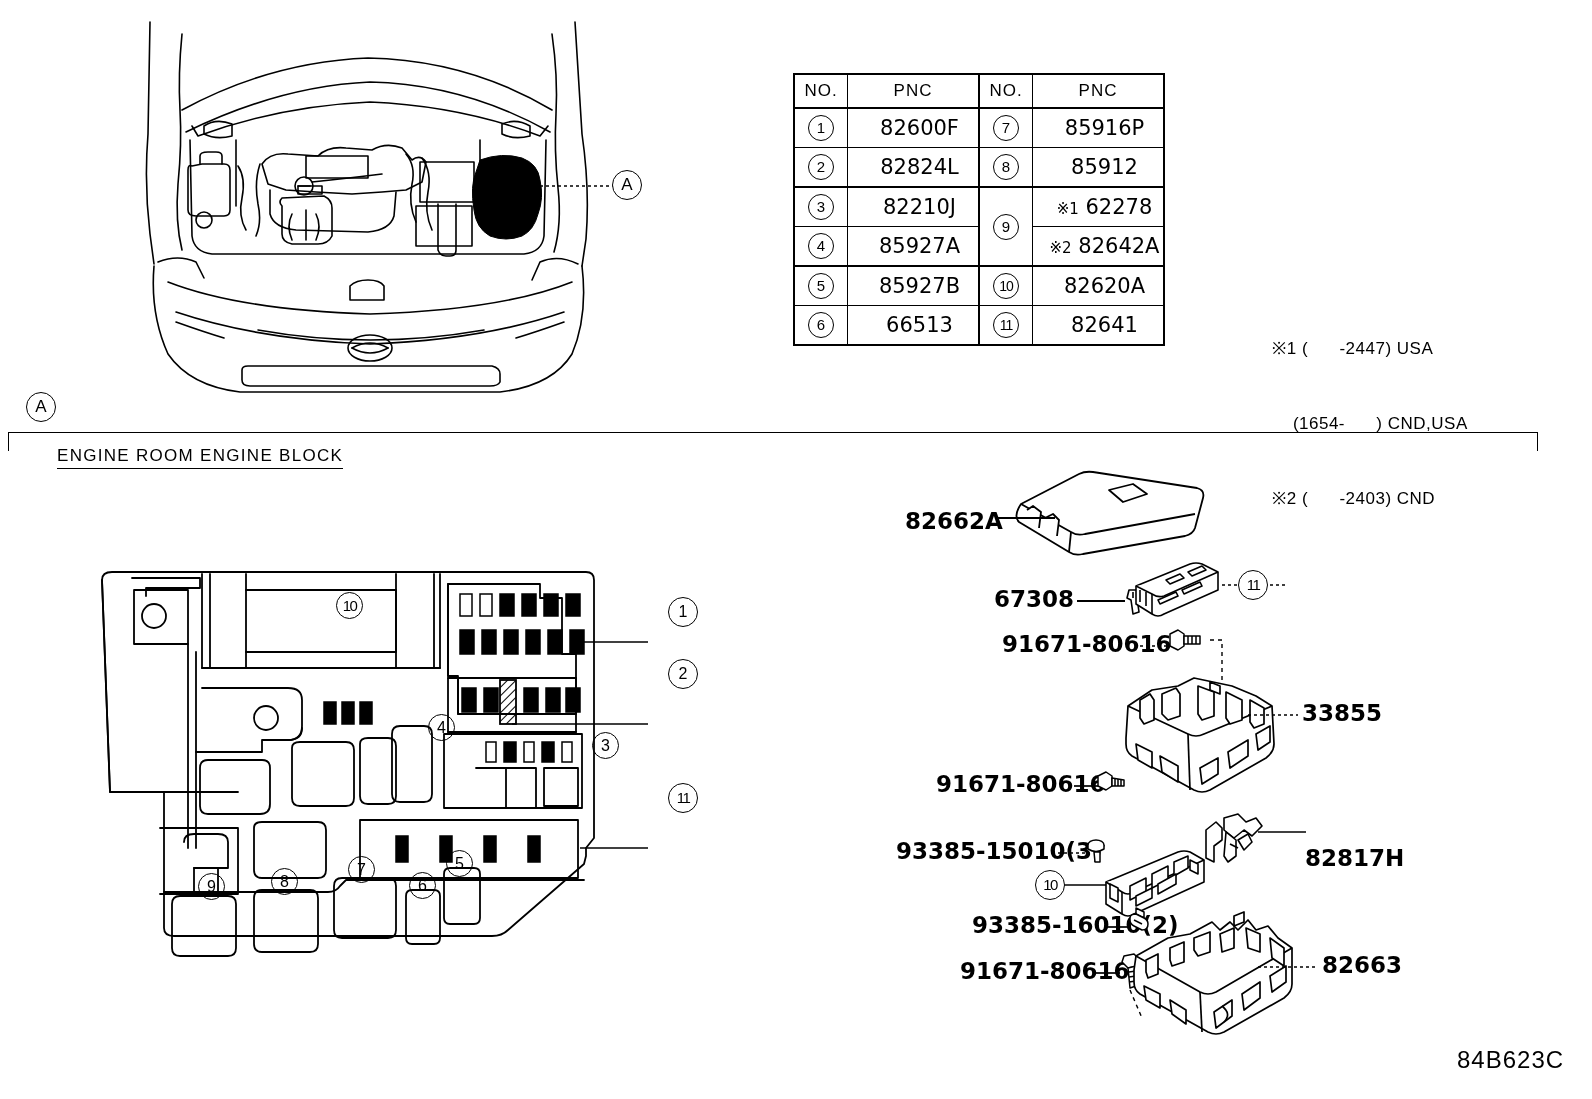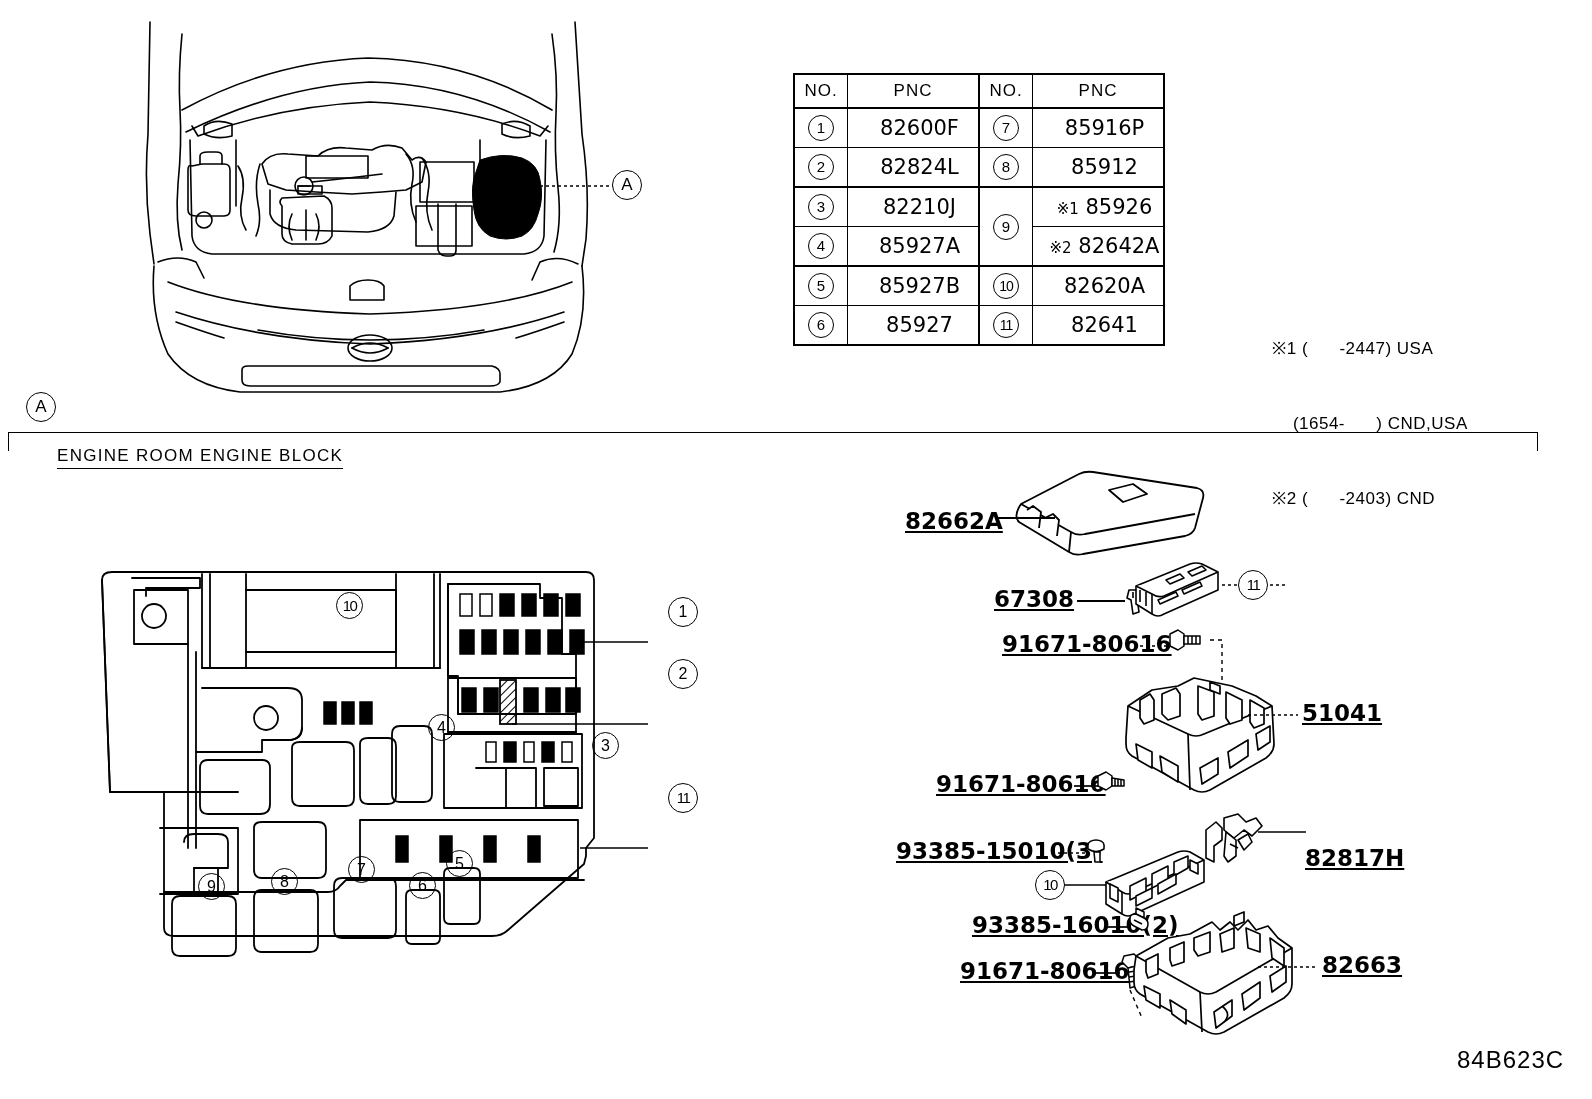--- a/index.html
+++ b/index.html
@@ -168,21 +168,20 @@
   }
   .inline-circ.two-digit { font-size: 15px; letter-spacing: -1.5px; }
 
   
   .part-label {
     font-size: 23px;
     font-weight: bold;
     font-family: "DejaVu Sans", sans-serif;
     letter-spacing: 0px;
     white-space: nowrap;
-    text-decoration: underline;
   }
 
   
   #diagram-code {
     left: 1457px;
     top: 1046px;
     font-size: 24px;
     letter-spacing: 1px;
     font-family: "Liberation Sans", sans-serif;
   }
@@ -311,21 +310,21 @@
       <tr>
         <td class="cell-no thick-top">
           <span class="circ">3</span>
         </td>
         <td class="cell-pnc thick-top">82210J</td>
         <td class="cell-no thick-top vdiv" rowspan="2">
           <span class="circ">9</span>
         </td>
         <td class="cell-pnc thick-top">
           <span class="note-mark">※1</span>
-          <span>85926</span>
+          <span>62278</span>
         </td>
       </tr>
 
       <tr>
         <td class="cell-no">
           <span class="circ">4</span>
         </td>
         <td class="cell-pnc">85927A</td>
         <td class="cell-pnc">
           <span class="note-mark">※2</span>
@@ -341,21 +340,21 @@
         <td class="cell-no thick-top vdiv">
           <span class="circ wide">10</span>
         </td>
         <td class="cell-pnc thick-top">82620A</td>
       </tr>
 
       <tr>
         <td class="cell-no">
           <span class="circ">6</span>
         </td>
-        <td class="cell-pnc">85927</td>
+        <td class="cell-pnc">66513</td>
         <td class="cell-no vdiv">
           <span class="circ wide">11</span>
         </td>
         <td class="cell-pnc">82641</td>
       </tr>
     </tbody>
   </table>
 
   <div class="abs" id="footnotes">
     <div>※1 (      -2447) USA</div>
@@ -602,21 +601,21 @@
         <path d="M128 28 L142 36 L142 52 L132 56 L128 50 Z"></path>
         <path d="M14 72 L30 80 L30 96 L16 88 Z"></path>
         <path d="M38 84 L56 94 L56 110 L40 100 Z"></path>
         <path d="M78 96 L96 86 L96 102 L80 112 Z"></path>
         <path d="M106 80 L126 68 L126 84 L108 96 Z"></path>
         <path d="M134 62 L148 54 L148 70 L136 78 Z"></path>
         <path d="M88 10 L98 14 L98 22 L88 18 Z"></path>
       </g>
     </svg>
   </div>
-  <div class="abs part-label" style="left:1302px; top:700px;">51041</div>
+  <div class="abs part-label" style="left:1302px; top:700px;">33855</div>
   <div class="abs" style="left:1248px; top:710px;">
     <svg width="52" height="10" viewBox="0 0 52 10">
       <line x1="0" y1="5" x2="50" y2="5" stroke="#000" stroke-width="1.6" stroke-dasharray="3 3"></line>
     </svg>
   </div>
 
   <div class="abs part-label" style="left:936px; top:771px;">91671-80616</div>
   <div class="abs" style="left:1074px; top:781px;">
     <svg width="26" height="10" viewBox="0 0 26 10">
         <line x1="0" y1="5" x2="24" y2="5" stroke="#000" stroke-width="1.7"></line>

